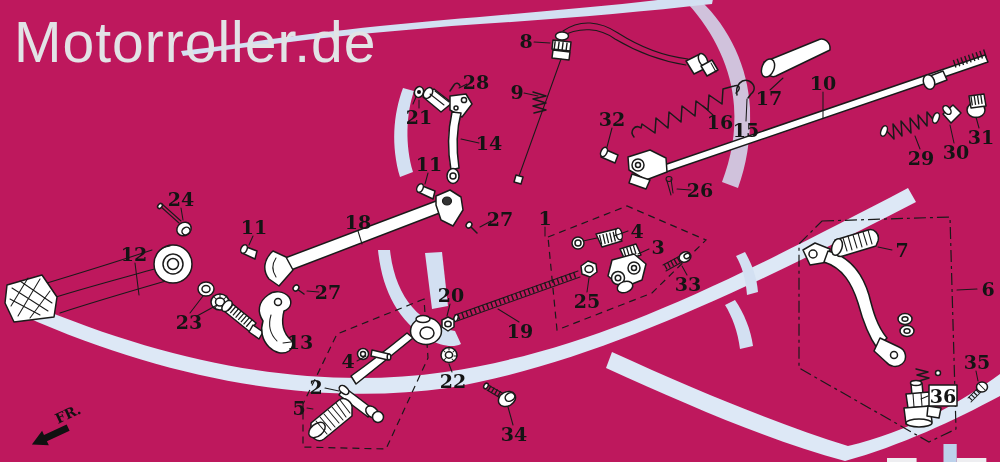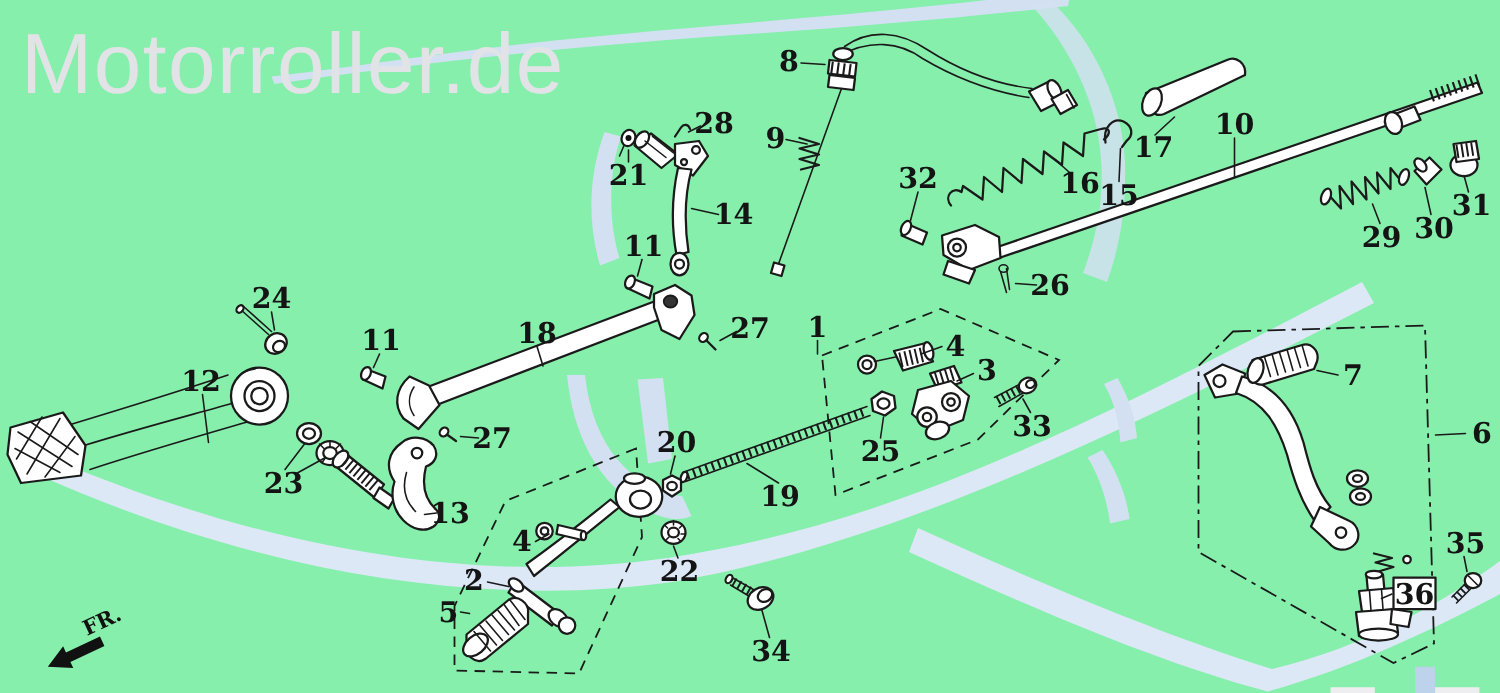--- a/index.html
+++ b/index.html
@@ -1,16 +1,16 @@
 <!DOCTYPE html>
 <html><head>
 <meta charset="utf-8">
 <style>
   html,body{margin:0;padding:0;background:#ffffff;}
-  .stage{position:relative;width:1000px;height:462px;background:#86efac;overflow:hidden;
+  .stage{position:relative;width:1000px;height:462px;background:#be185d;overflow:hidden;
          font-family:"Liberation Sans",sans-serif;}
   svg{display:block;}
   
   .wm-top{font-family:"Liberation Sans",sans-serif;font-weight:400;font-size:57px;
           letter-spacing:1px;fill:#e2e3e6;}
   .wm-bottom{font-family:"Liberation Sans",sans-serif;font-weight:700;font-size:215px;
           letter-spacing:10px;fill:#eeeef1;}
   .wm-de{font-family:"Liberation Sans",sans-serif;font-weight:700;font-size:96px;
           fill:#bdd2eb;}
   .wmblue{fill:#d3e0f2;stroke:none;}

